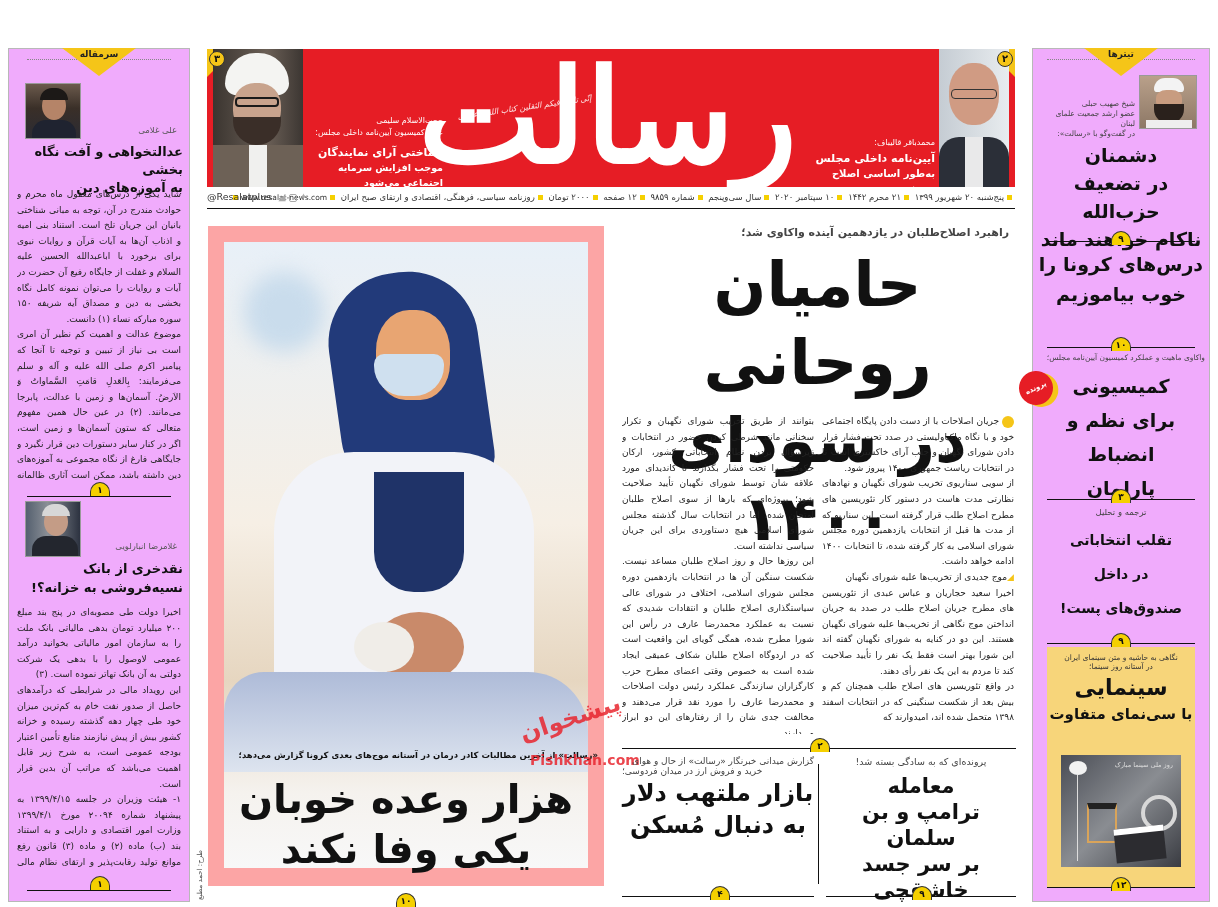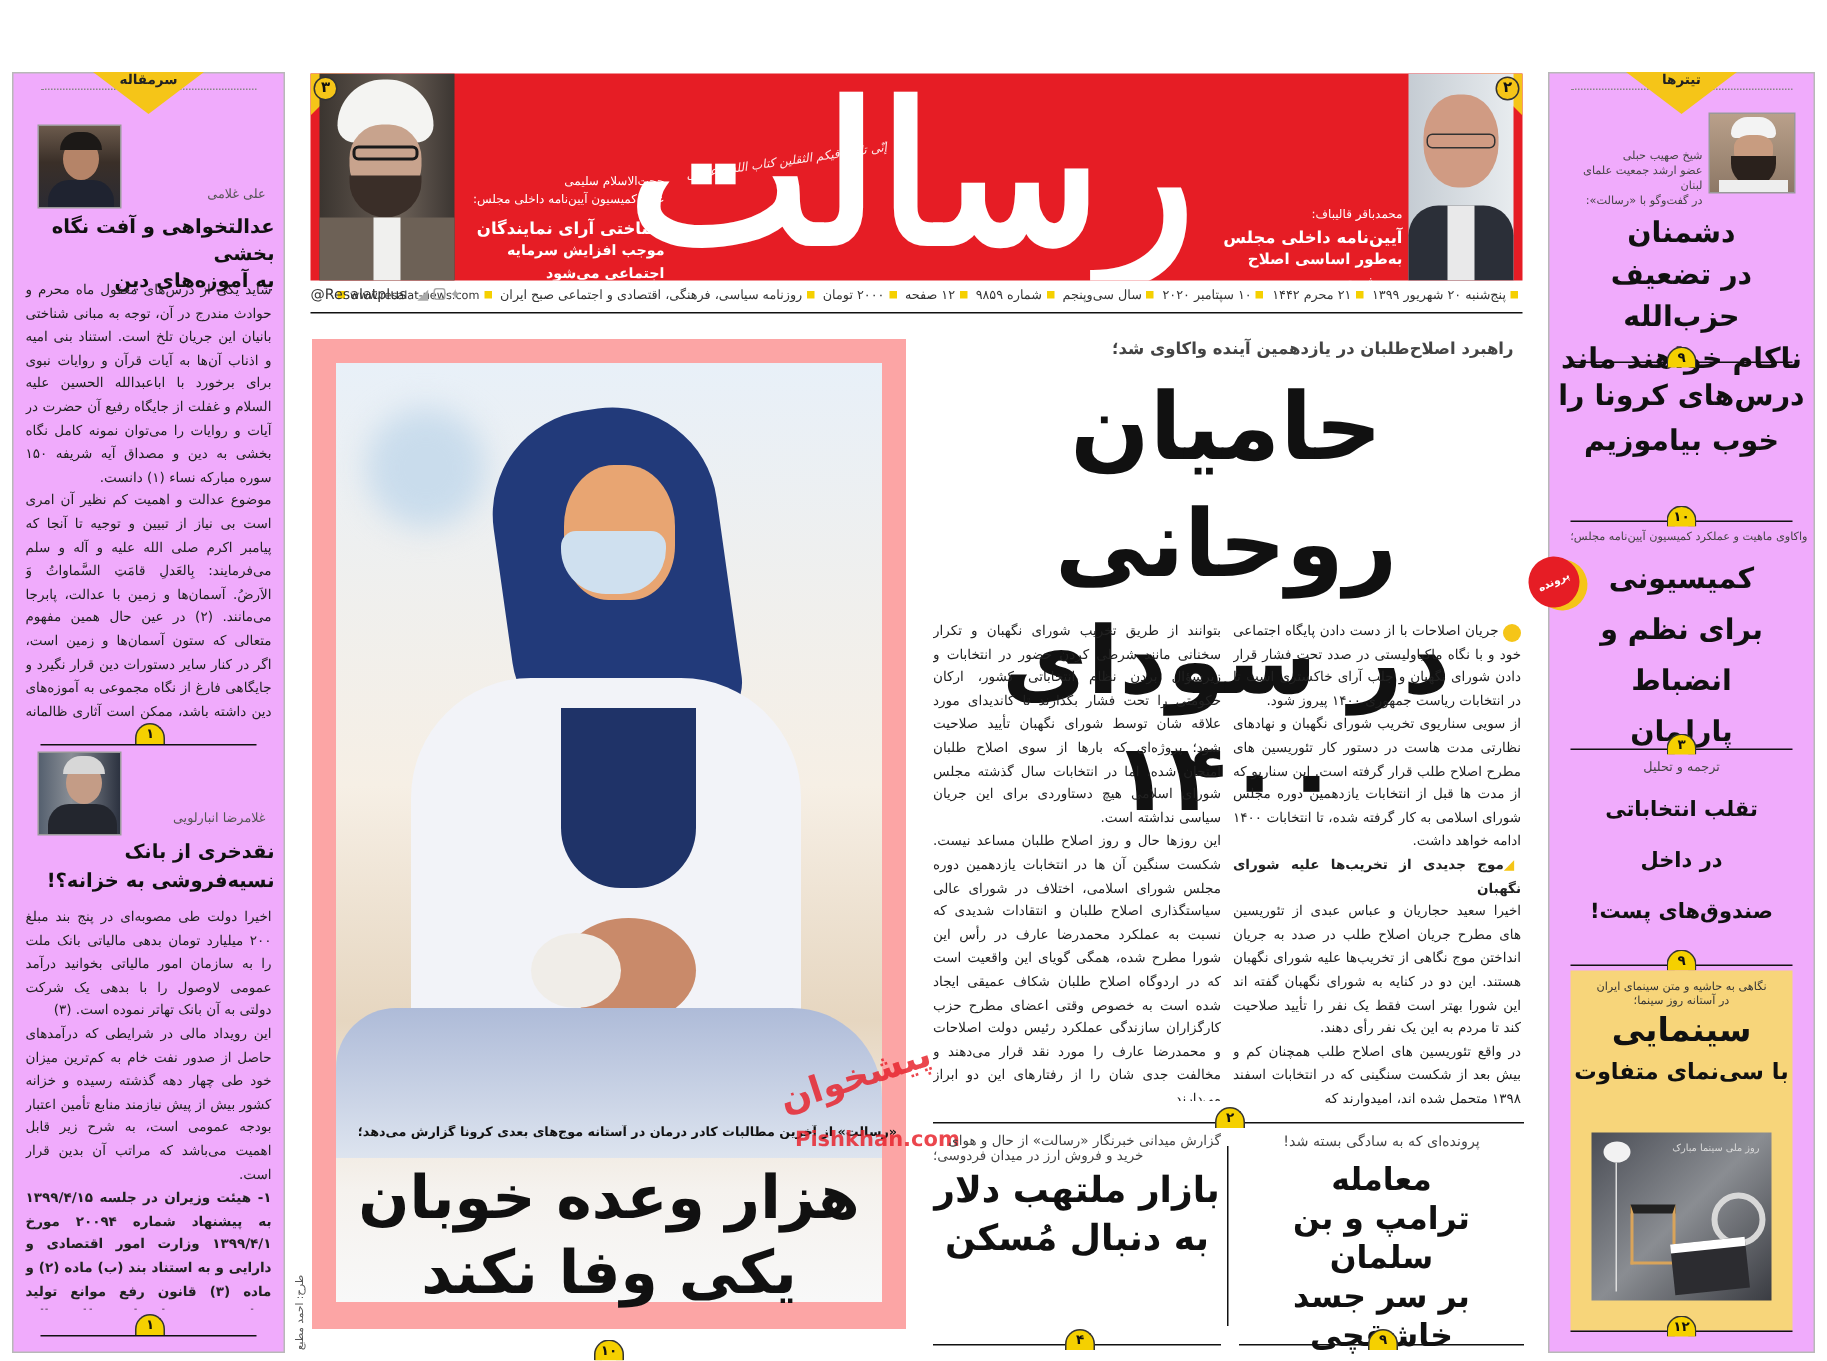--- a/index.html
+++ b/index.html
@@ -16,21 +16,21 @@
   .dots { position: absolute; height: 0; border-top: 1px dotted #888; }
 
   
   .pnum { position: absolute; width: 20px; height: 14px; border-radius: 10px 10px 0 0; background: #f5d000; border: 1px solid #333; border-bottom: none; font-size: 9px; font-weight: bold; text-align: center; line-height: 14px; color: #111; }
   .rule { position: absolute; height: 0; border-top: 1.5px solid #111; }
 
   .photo { position: absolute; border: 1px solid #999; overflow: hidden; }
 
   .body-text { font-size: 9px; line-height: 15.6px; text-align: justify; color: #222; }
   .body-text p { margin: 0; }
-  .body-text .bold { font-weight: bold; }
+  .body-text .bold { font-weight: normal; }
 
   
   #masthead { position: absolute; left: 207px; top: 49px; width: 808px; height: 138px; background: #e61d25; overflow: hidden; }
   .logo { position: absolute; left: 230px; top: -12px; width: 360px; font-family: "DejaVu Serif", serif; font-size: 130px; font-weight: bold; color: #fff; text-align: center; line-height: 160px; letter-spacing: -4px; }
   .calli { position: absolute; left: 235px; top: 55px; width: 150px; font-size: 8px; color: #fff; transform: rotate(-8deg); opacity: .9; font-style: italic; }
 
   .corner-tri { position: absolute; width: 0; height: 0; }
   .corner-num { position: absolute; width: 16px; height: 16px; border-radius: 50%; background: #f5c518; border: 1px solid #333; font-size: 10px; font-weight: bold; text-align: center; line-height: 14px; }
 
   .mh-text-small { font-size: 8px; color: #fff; line-height: 12px; }
@@ -128,21 +128,21 @@
 
 <div id="dateline">
   <span class="abs" style="right:0; top:2px;">
     <span class="sq"></span><span>پنج‌شنبه ۲۰ شهریور ۱۳۹۹</span>
     <span class="sq"></span><span>۲۱ محرم ۱۴۴۲</span>
     <span class="sq"></span><span>۱۰ سپتامبر ۲۰۲۰</span>
     <span class="sq"></span><span>سال سی‌وپنجم</span>
     <span class="sq"></span><span>شماره ۹۸۵۹</span>
     <span class="sq"></span><span>۱۲ صفحه</span>
     <span class="sq"></span><span>۲۰۰۰ تومان</span>
-    <span class="sq"></span><span>روزنامه سیاسی، فرهنگی، اقتصادی و اجتماعی صبح ایران</span>
+    <span class="sq"></span><span>روزنامه سیاسی، فرهنگی، اقتصادی و ارتقای صبح ایران</span>
     <span class="sq"></span><span style="direction:ltr; unicode-bidi:embed; font-size:7.5px;">www.resalat-news.com</span><span class="sq"></span>
   </span>
   <span class="abs" style="left:0; top:1px; direction:ltr; font-size:9.5px;">
     <span>@Resalatplus</span>
     <span style="color:#aaa; margin-left:4px;">◢</span>
     <span style="display:inline-block; width:8px; height:8px; border:1px solid #aaa; border-radius:2px; vertical-align:middle;"></span>
     <span style="color:#aaa;">✦</span>
   </span>
 </div>
 <div class="rule" style="left:207px; width:808px; top:208px; border-top-width:1px;"></div>

